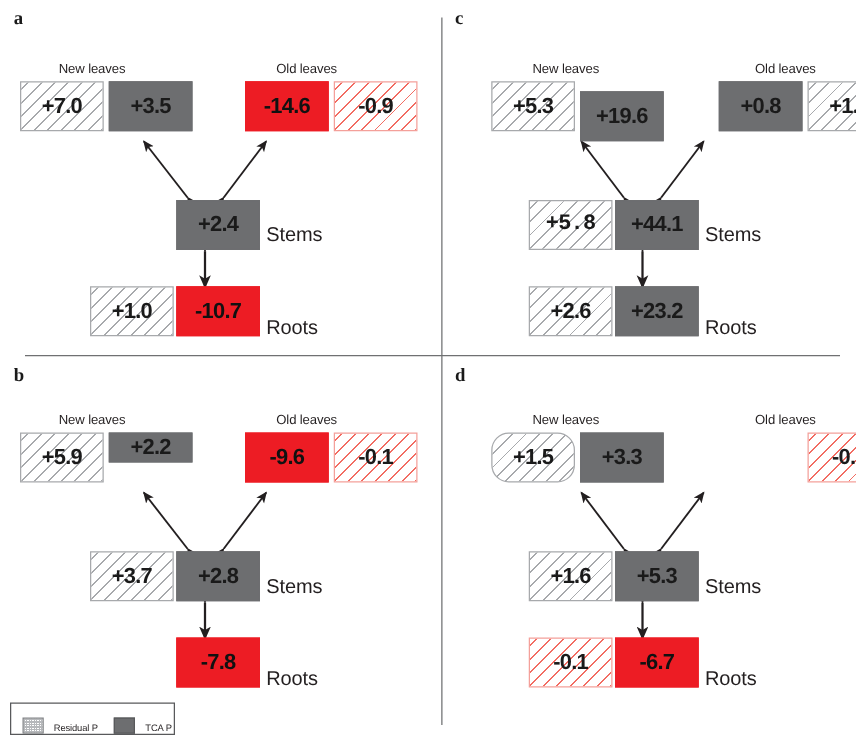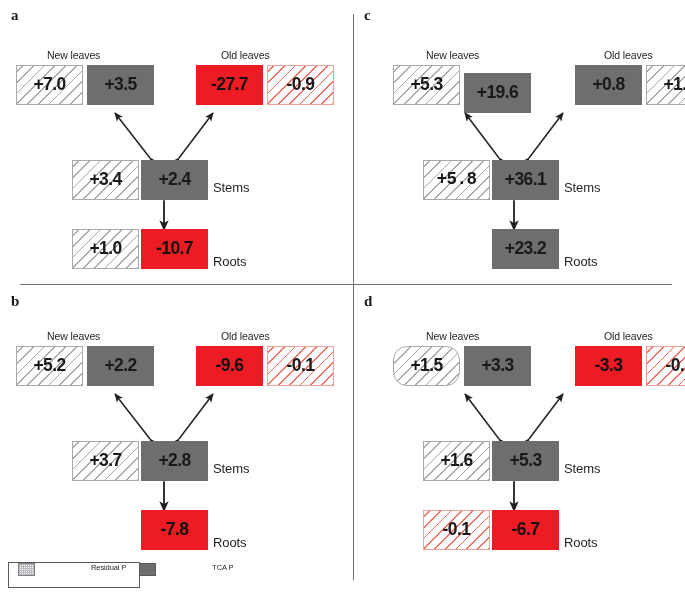--- a/index.html
+++ b/index.html
@@ -52,21 +52,21 @@
   .group-title {
     position: absolute;
     font-size: 10.5px;
     color: #231f20;
     white-space: nowrap;
     letter-spacing: -0.1px;
   }
 
   .row-label {
     position: absolute;
-    font-size: 13px;
+    font-size: 16px;
     color: #231f20;
     white-space: nowrap;
     letter-spacing: -0.1px;
   }
 
   
   .vbox {
     position: absolute;
     box-sizing: border-box;
     display: flex;
@@ -130,23 +130,22 @@
     width: 132px;
     height: 26px;
     box-sizing: border-box;
     border: 1px solid #58595b;
     background: #ffffff;
     display: flex;
     align-items: center;
   }
   .legend-item {
     display: flex;
-    align-items: flex-start;
+    align-items: flex-end;
     height: 100%;
-    gap: 48px;
   }
   .legend-swatch {
     width: 17px;
     height: 13px;
     box-sizing: border-box;
     flex: 0 0 auto;
   }
   .legend-swatch.residual {
     border: 1px solid #808285;
     background-color: #ffffff;
@@ -190,29 +189,26 @@
     <div class="group-title" style="left:47px;top:49px;">New leaves</div>
     <div class="group-title" style="left:221px;top:49px;">Old leaves</div>
 
     <div class="vbox hatch-gray" style="left:16px;top:65px;width:67px;height:40px;">
       <span>+7.0</span>
     </div>
     <div class="vbox solid-gray" style="left:87px;top:65px;width:67px;height:40px;">
       <span>+3.5</span>
     </div>
     <div class="vbox solid-red" style="left:196px;top:65px;width:67px;height:40px;">
-      <span>-27.7</span>
+      <span>-14.6</span>
     </div>
     <div class="vbox hatch-red" style="left:267px;top:65px;width:67px;height:40px;">
       <span>-0.9</span>
     </div>
 
-    <div class="vbox hatch-gray" style="left:72px;top:160px;width:67px;height:40px;">
-      <span>+3.4</span>
-    </div>
     <div class="vbox solid-gray" style="left:141px;top:160px;width:67px;height:40px;">
       <span>+2.4</span>
     </div>
     <div class="row-label" style="left:213px;top:180px;">Stems</div>
 
     <div class="vbox hatch-gray" style="left:72px;top:229px;width:67px;height:40px;">
       <span>+1.0</span>
     </div>
     <div class="vbox solid-red" style="left:141px;top:229px;width:67px;height:40px;">
       <span>-10.7</span>
@@ -247,24 +243,27 @@
       <span>+0.8</span>
     </div>
     <div class="vbox hatch-gray" style="left:293px;top:65px;width:67px;height:40px;">
       <span>+1.3</span>
     </div>
 
     <div class="vbox hatch-gray" style="left:70px;top:160px;width:67px;height:40px;font-family:Liberation Mono, monospace;">
       <span>+5.8</span>
     </div>
     <div class="vbox solid-gray" style="left:139px;top:160px;width:67px;height:40px;">
-      <span>+36.1</span>
+      <span>+44.1</span>
     </div>
     <div class="row-label" style="left:211px;top:180px;">Stems</div>
 
+    <div class="vbox hatch-gray" style="left:70px;top:229px;width:67px;height:40px;">
+      <span>+2.6</span>
+    </div>
     <div class="vbox solid-gray" style="left:139px;top:229px;width:67px;height:40px;">
       <span>+23.2</span>
     </div>
     <div class="row-label" style="left:211px;top:254px;">Roots</div>
   </div>
 
   <div class="panel" style="left:0;top:284px;width:353px;height:310px;">
     <div class="panel-label" style="left:11px;top:10px;">b</div>
 
     <svg class="arrows" width="353" height="310" viewBox="0 0 353 310">
@@ -275,23 +274,23 @@
       </defs>
       <line x1="150" y1="155" x2="115" y2="110" stroke="#231f20" stroke-width="1.5" marker-start="url(#ahB)" marker-end="url(#ahB)"></line>
       <line x1="179" y1="155" x2="213" y2="110" stroke="#231f20" stroke-width="1.5" marker-start="url(#ahB)" marker-end="url(#ahB)"></line>
       <line x1="164" y1="198" x2="164" y2="227" stroke="#231f20" stroke-width="1.8" marker-start="url(#ahB)" marker-end="url(#ahB)"></line>
     </svg>
 
     <div class="group-title" style="left:47px;top:46px;">New leaves</div>
     <div class="group-title" style="left:221px;top:46px;">Old leaves</div>
 
     <div class="vbox hatch-gray" style="left:16px;top:62px;width:67px;height:40px;">
-      <span>+5.2</span>
-    </div>
-    <div class="vbox solid-gray" style="left:87px;top:62px;width:67px;height:40px;">
+      <span>+5.9</span>
+    </div>
+    <div class="vbox solid-gray" style="left:87px;top:62px;width:67px;height:24px;">
       <span>+2.2</span>
     </div>
     <div class="vbox solid-red" style="left:196px;top:62px;width:67px;height:40px;">
       <span>-9.6</span>
     </div>
     <div class="vbox hatch-red" style="left:267px;top:62px;width:67px;height:40px;">
       <span>-0.1</span>
     </div>
 
     <div class="vbox hatch-gray" style="left:72px;top:157px;width:67px;height:40px;">
@@ -324,23 +323,20 @@
 
     <div class="group-title" style="left:73px;top:46px;">New leaves</div>
     <div class="group-title" style="left:251px;top:46px;">Old leaves</div>
 
     <div class="vbox hatch-gray" style="left:40px;top:62px;width:67px;height:40px;border-radius:14px;">
       <span>+1.5</span>
     </div>
     <div class="vbox solid-gray" style="left:111px;top:62px;width:67px;height:40px;">
       <span>+3.3</span>
     </div>
-    <div class="vbox solid-red" style="left:222px;top:62px;width:67px;height:40px;">
-      <span>-3.3</span>
-    </div>
     <div class="vbox hatch-red" style="left:293px;top:62px;width:67px;height:40px;">
       <span>-0.3</span>
     </div>
 
     <div class="vbox hatch-gray" style="left:70px;top:157px;width:67px;height:40px;">
       <span>+1.6</span>
     </div>
     <div class="vbox solid-gray" style="left:139px;top:157px;width:67px;height:40px;">
       <span>+5.3</span>
     </div>

